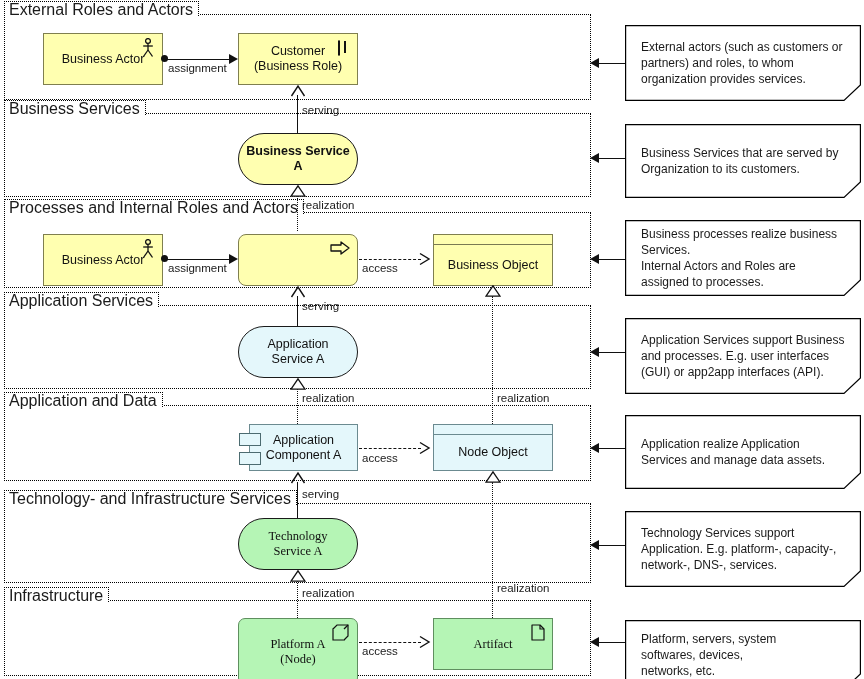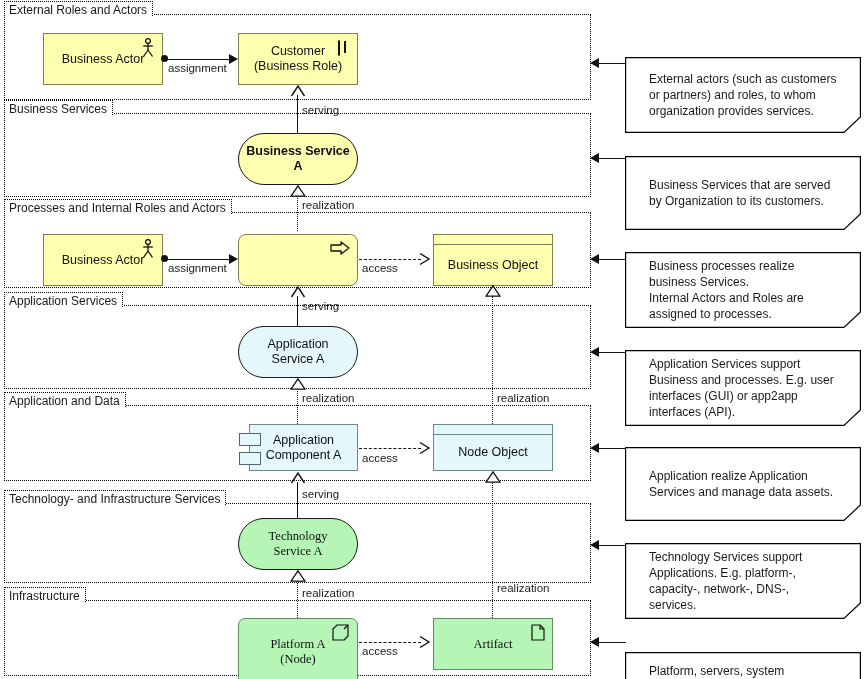--- a/index.html
+++ b/index.html
@@ -20,21 +20,21 @@
   .group {
     position: absolute;
     border: 1px dotted #000;
     background: transparent;
   }
   .group-label {
     position: absolute;
     border: 1px dotted #000;
     border-bottom: none;
     background: #ffffff;
-    font-size: 12px;
+    font-size: 16px;
     color: #1a1a1a;
     line-height: 14px;
     padding: 1px 5px 0 4px;
     white-space: nowrap;
     height: 15px;
   }
 
   
   .el {
     position: absolute;
@@ -138,24 +138,23 @@
   
   .chev { position: absolute; }
 
   
   .note {
     position: absolute;
     background: #ffffff;
     font-size: 12px;
     color: #1a1a1a;
     line-height: 16px;
-    padding: 0 24px;
+    padding: 0 16px;
     display: flex;
     align-items: center;
-    margin-top: 32px;
   }
   .note .note-text { position: relative; z-index: 2; }
   .note svg.note-frame {
     position: absolute;
     left: 0; top: 0;
     z-index: 1;
   }
 </style>
 </head>
 <body>
@@ -407,21 +406,21 @@
     </svg>
     <span class="note-text">Application realize Application Services and manage data assets.</span>
   </div>
   <div class="line-h" style="left:598px; top:447.5px; width:28px;"></div>
   <div class="ah-left" style="left:590px; top:443px;"></div>
 
   <div class="note" style="left:625px; top:511px; width:236px; height:76px;">
     <svg class="note-frame" width="236" height="76" viewBox="0 0 236 76" preserveAspectRatio="none">
       <polygon points="0.6,0.6 235.4,0.6 235.4,60 219,75.4 0.6,75.4" fill="#ffffff" stroke="#000" stroke-width="1.2"></polygon>
     </svg>
-    <span class="note-text">Technology Services support Applications. E.g. platform-, capacity-, network-, DNS-, services.</span>
+    <span class="note-text">Technology Services support Application. E.g. platform-, capacity-, network-, DNS-, services.</span>
   </div>
   <div class="line-h" style="left:598px; top:544.5px; width:28px;"></div>
   <div class="ah-left" style="left:590px; top:540px;"></div>
 
   <div class="note" style="left:625px; top:620px; width:188px; height:70px;">
     <svg class="note-frame" width="236" height="70" viewBox="0 0 236 70" preserveAspectRatio="none">
       <polygon points="0.6,0.6 235.4,0.6 235.4,54 219,69.4 0.6,69.4" fill="#ffffff" stroke="#000" stroke-width="1.2"></polygon>
     </svg>
     <span class="note-text">Platform, servers, system softwares, devices, networks, etc.</span>
   </div>

